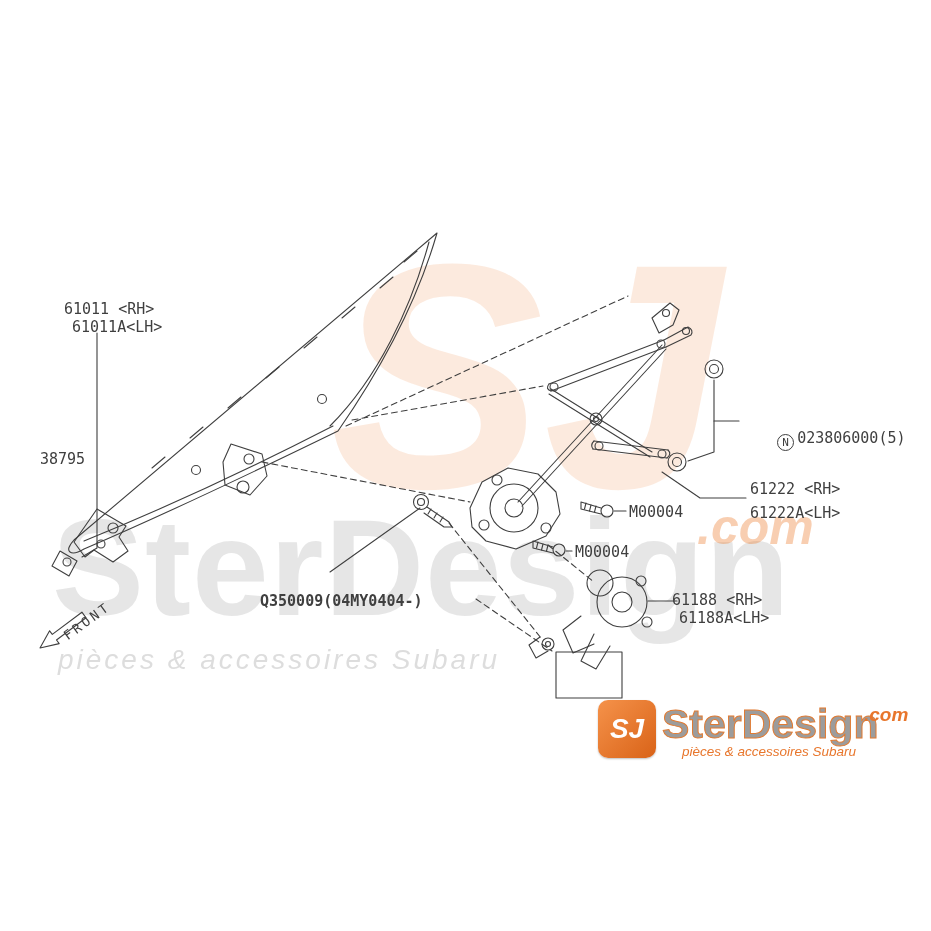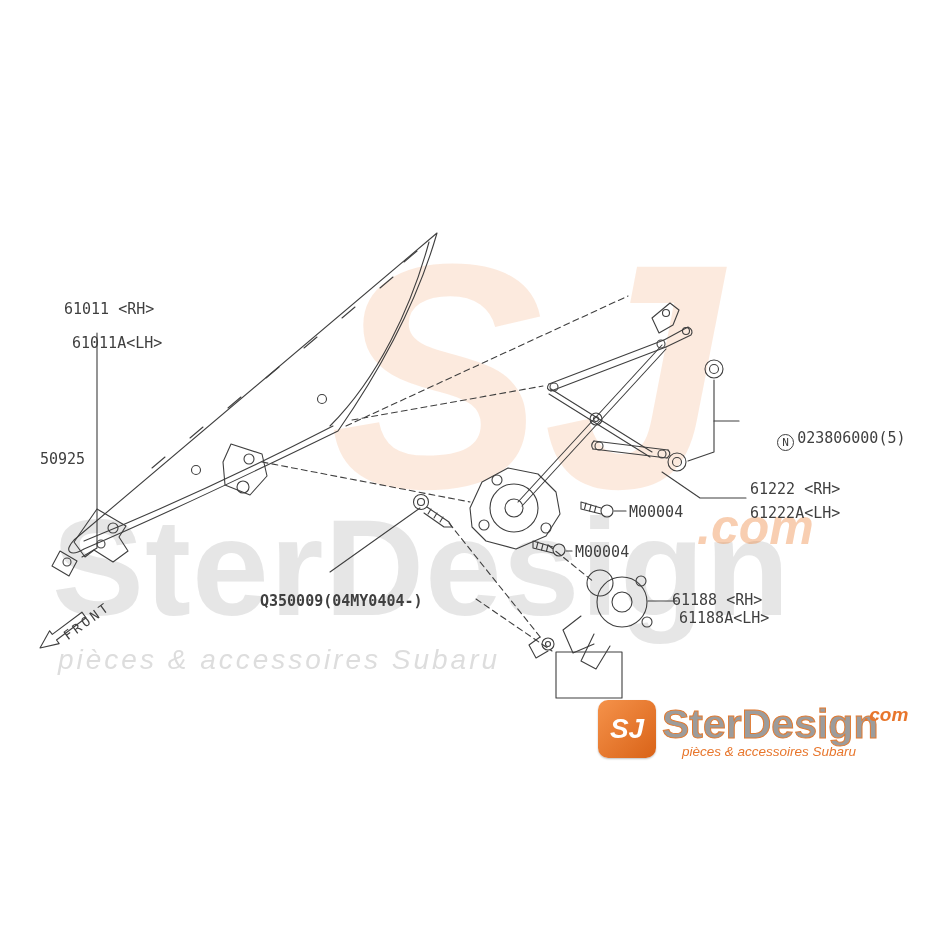--- a/index.html
+++ b/index.html
@@ -195,23 +195,23 @@
         <path d="M548,545 L594,582"></path>
       </g>
 
       <g>
         <path d="M40,648 L49.6,630.8 L52.3,634.4 L81.9,612.2 L86.1,617.8 L56.5,640 L59.2,643.6 Z"></path>
       </g>
     </g>
   </svg>
 
   <div class="lbl" style="left:64px; top:300px;">61011 &lt;RH&gt;</div>
-  <div class="lbl" style="left:72px; top:334px;">61011A&lt;LH&gt;</div>
-
-  <div class="lbl" style="left:40px; top:450px;">50925</div>
+  <div class="lbl" style="left:72px; top:318px;">61011A&lt;LH&gt;</div>
+
+  <div class="lbl" style="left:40px; top:450px;">38795</div>
 
   <div class="lbl" style="left:741px; top:411px;">
     <span class="sym">N</span><span>023806000(5)</span>
   </div>
 
   <div class="lbl" style="left:750px; top:480px;">61222 &lt;RH&gt;</div>
   <div class="lbl" style="left:750px; top:504px;">61222A&lt;LH&gt;</div>
 
   <div class="lbl" style="left:629px; top:503px;">M00004</div>
   <div class="lbl" style="left:575px; top:543px;">M00004</div>

